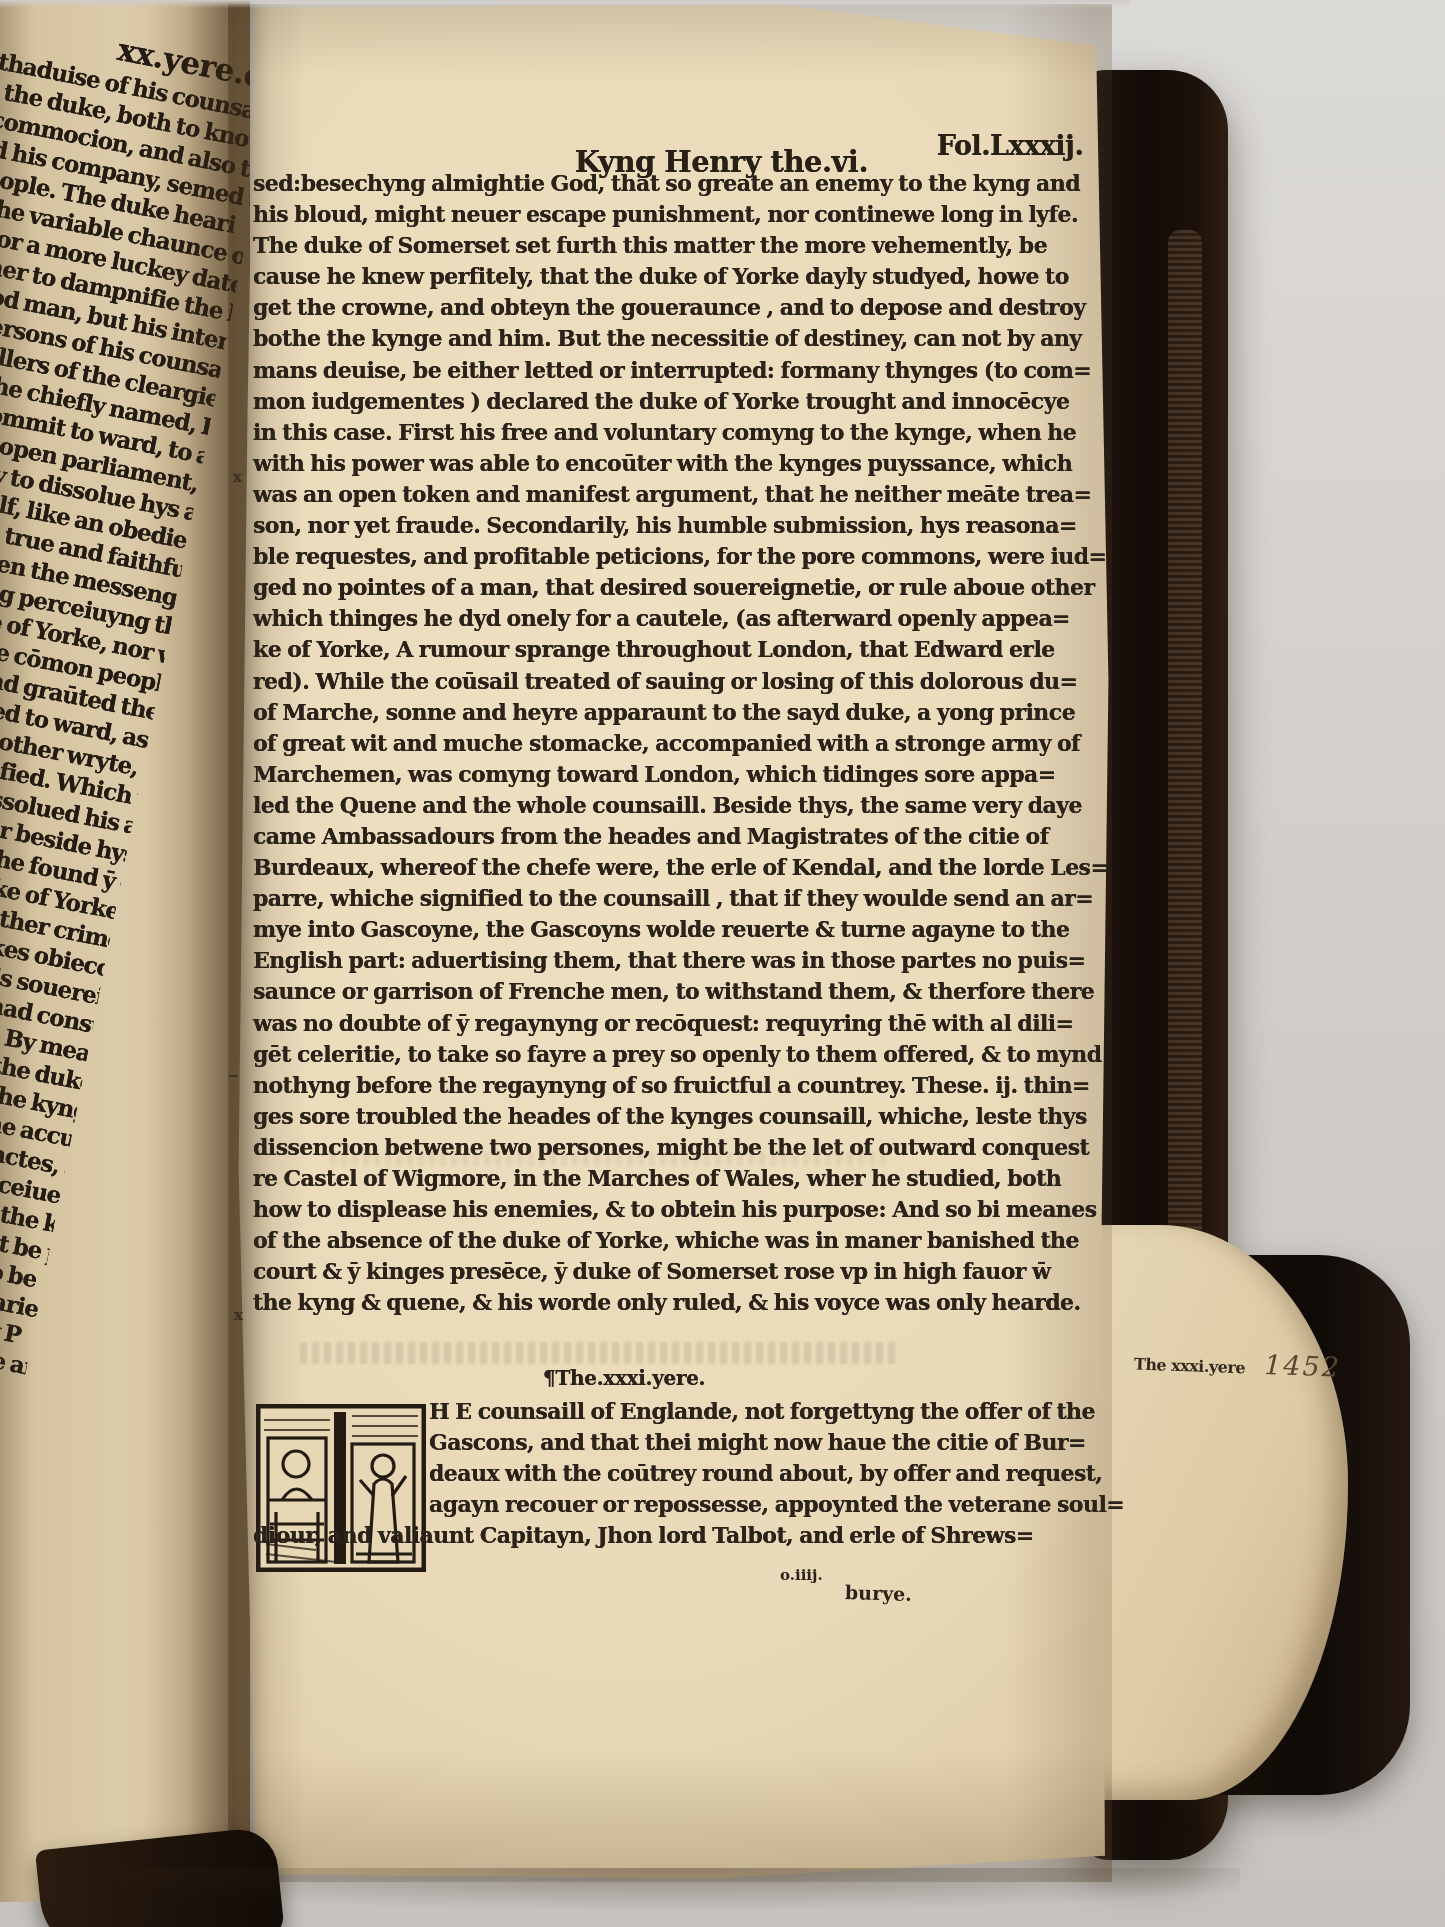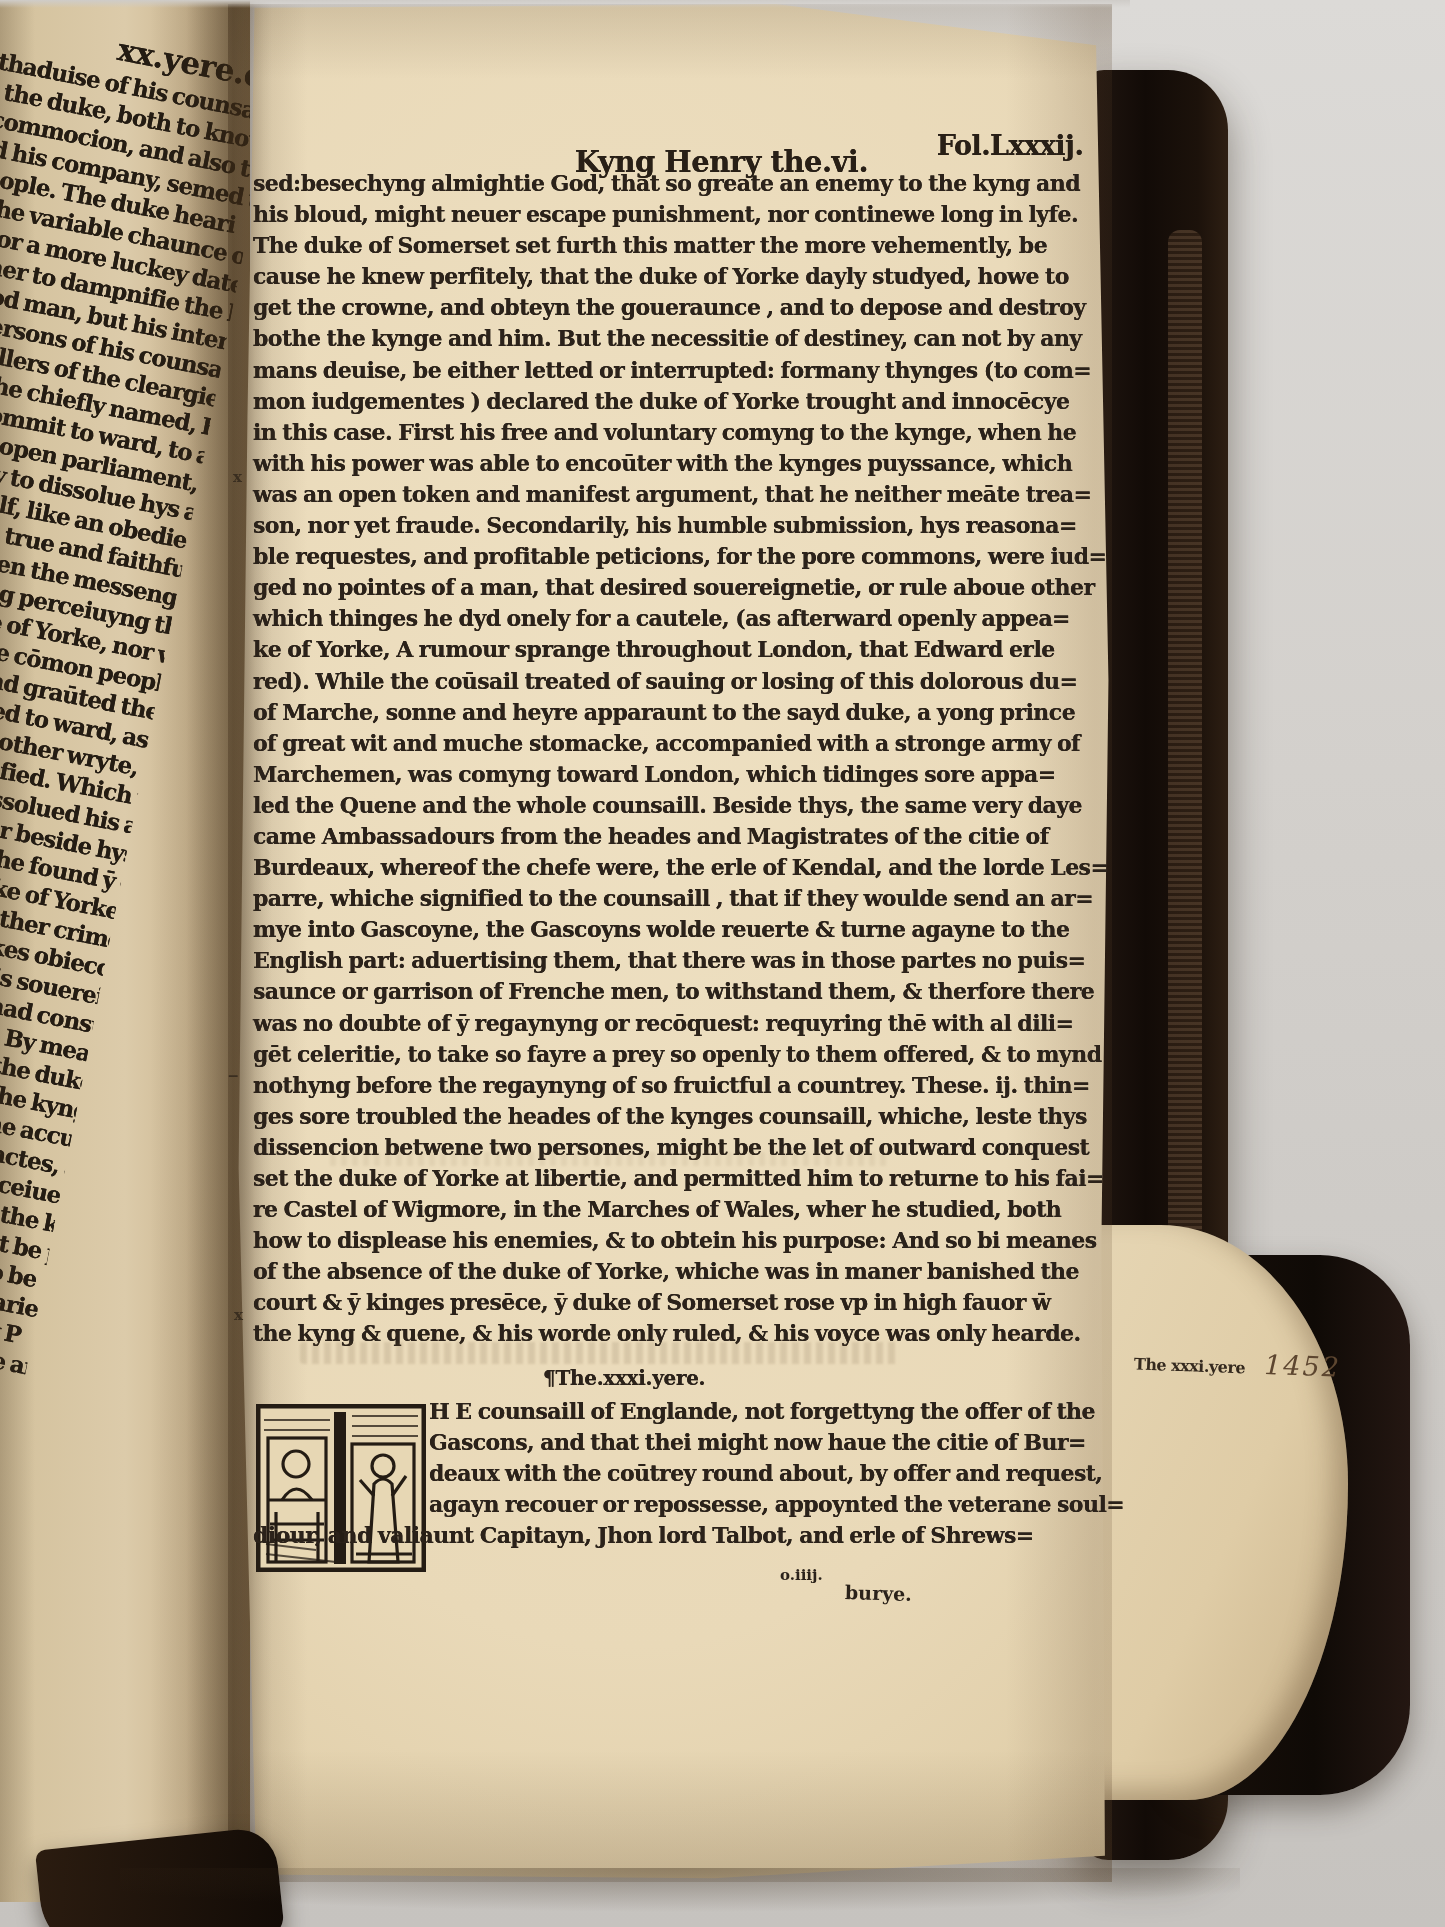--- a/index.html
+++ b/index.html
@@ -247,21 +247,20 @@
       <div>Burdeaux, whereof the chefe were, the erle of Kendal, and the lorde Les=</div>
       <div>parre, whiche signified to the counsaill ,  that if they woulde send an ar=</div>
       <div>mye into Gascoyne, the Gascoyns wolde reuerte &amp; turne  agayne to the</div>
       <div>English part: aduertising them,  that there was in those partes no puis=</div>
       <div>saunce or garrison of Frenche men, to withstand them, &amp; therfore there</div>
       <div>was no doubte of ȳ regaynyng or recōquest: requyring thē with al dili=</div>
       <div>gēt celeritie, to take so fayre a prey so openly to them offered, &amp; to mynd</div>
       <div>nothyng before the regaynyng of so fruictful a countrey. These. ij. thin=</div>
       <div>ges sore troubled the heades of the kynges counsaill,  whiche, leste thys</div>
       <div>dissencion betwene two persones, might be the let of outward  conquest</div>
-      <div>set the duke of Yorke at libertie, and permitted him to returne to his fai=</div>
       <div>re Castel of Wigmore, in the Marches of Wales,  wher he studied,  both</div>
       <div>how to displease his enemies, &amp; to obtein his purpose: And so bi meanes</div>
       <div>of the absence of the duke of Yorke,  whiche was in maner banished the</div>
       <div>court &amp; ȳ kinges presēce, ȳ duke of Somerset rose vp in high fauor w̄</div>
       <div>the kyng &amp; quene, &amp; his worde only ruled, &amp; his voyce was only hearde.</div>
     </div>
 
   <div class="margin-mark mm1">x</div>
   <div class="margin-mark mm2">‒</div>
   <div class="margin-mark mm3">x</div>

